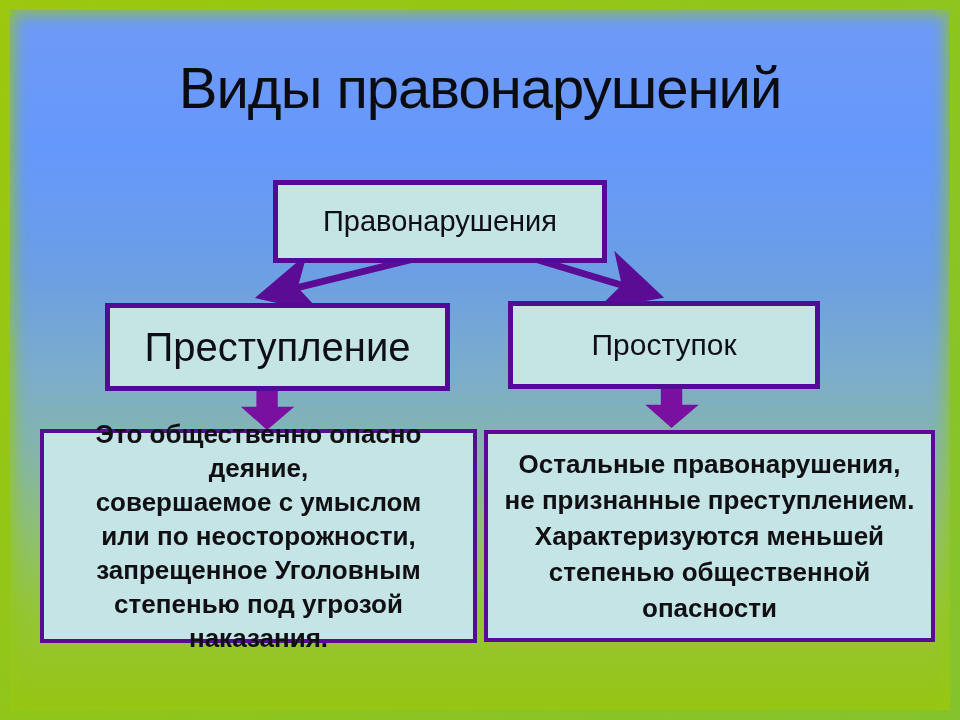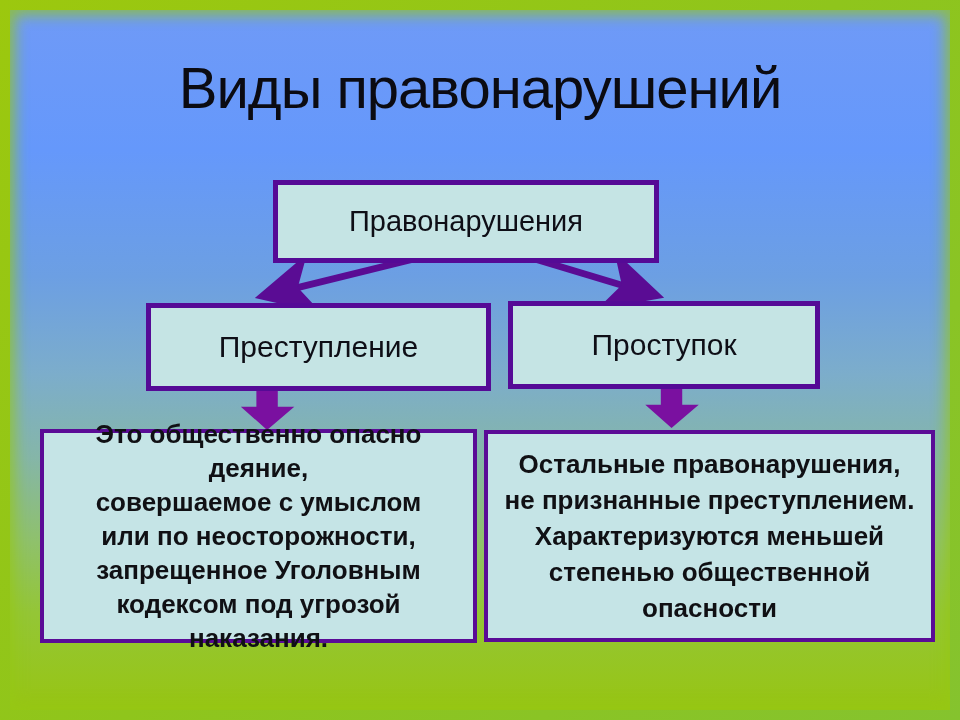--- a/index.html
+++ b/index.html
@@ -32,22 +32,22 @@
     color:#0b0b12;
   }
   .node{
     position:absolute;
     background:#c5e4e4;
     border:5px solid #550a96;
     box-sizing:border-box;
     display:flex;align-items:center;justify-content:center;
     color:#0e0e16;
   }
-  .node-root{left:263px;top:170px;width:386px;height:83px;font-size:29px;}
-  .node-left{left:95px;top:293px;width:345px;height:88px;font-size:30px;margin-left:41px;}
+  .node-root{left:263px;top:170px;width:334px;height:83px;font-size:29px;}
+  .node-left{left:95px;top:293px;width:345px;height:88px;font-size:40px;}
   .node-right{left:498px;top:291px;width:312px;height:88px;font-size:30px;}
   .descbox{
     position:absolute;
     background:#c5e4e6;
     border:4px solid #5a0b96;
     box-sizing:border-box;
     display:flex;align-items:center;justify-content:center;
     text-align:center;
     font-weight:bold;color:#101014;
     white-space:pre-line;
@@ -95,21 +95,21 @@
     </div>
 
     <div class="node node-right">
       <span>Проступок</span>
     </div>
 
     <div class="descbox desc-left">Это общественно опасно деяние,
 совершаемое с умыслом
 или по неосторожности,
 запрещенное Уголовным
-кодексом под угрозой
+степенью под угрозой
 наказания.</div>
 
     <div class="descbox desc-right">Остальные правонарушения,
 не признанные преступлением.
 Характеризуются меньшей
 степенью общественной
 опасности</div>
 
   </div>
 </div>

